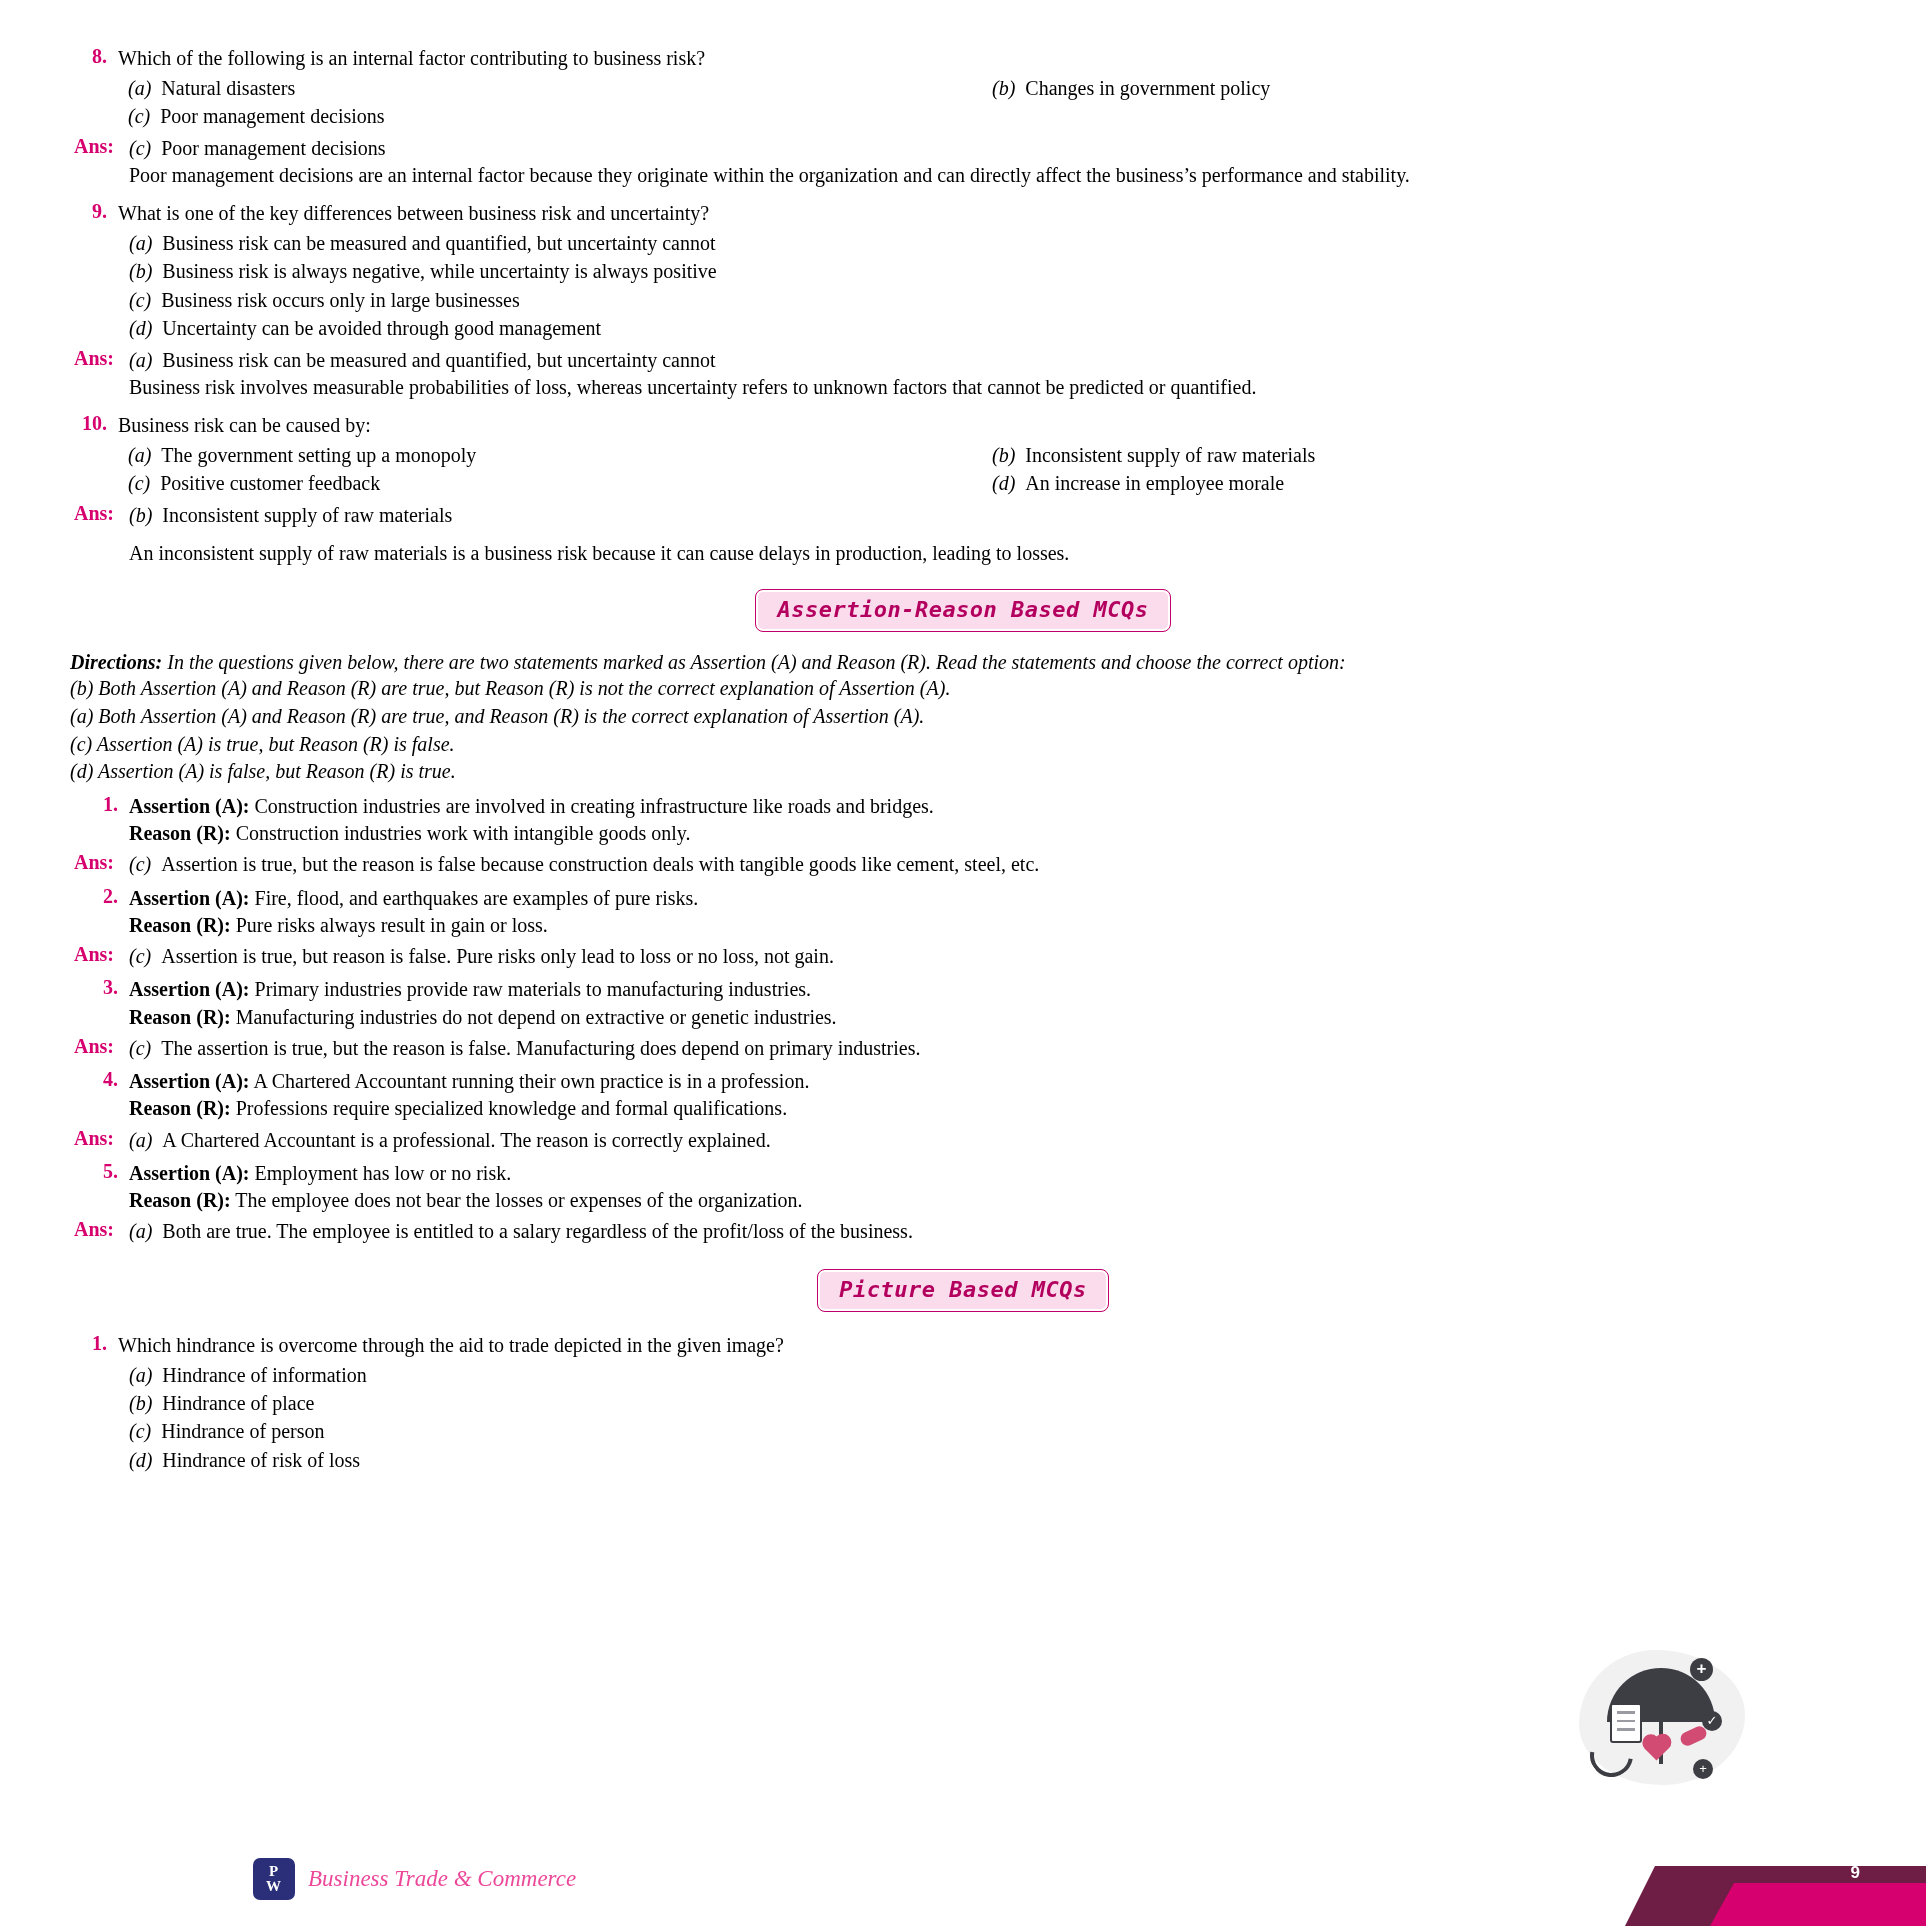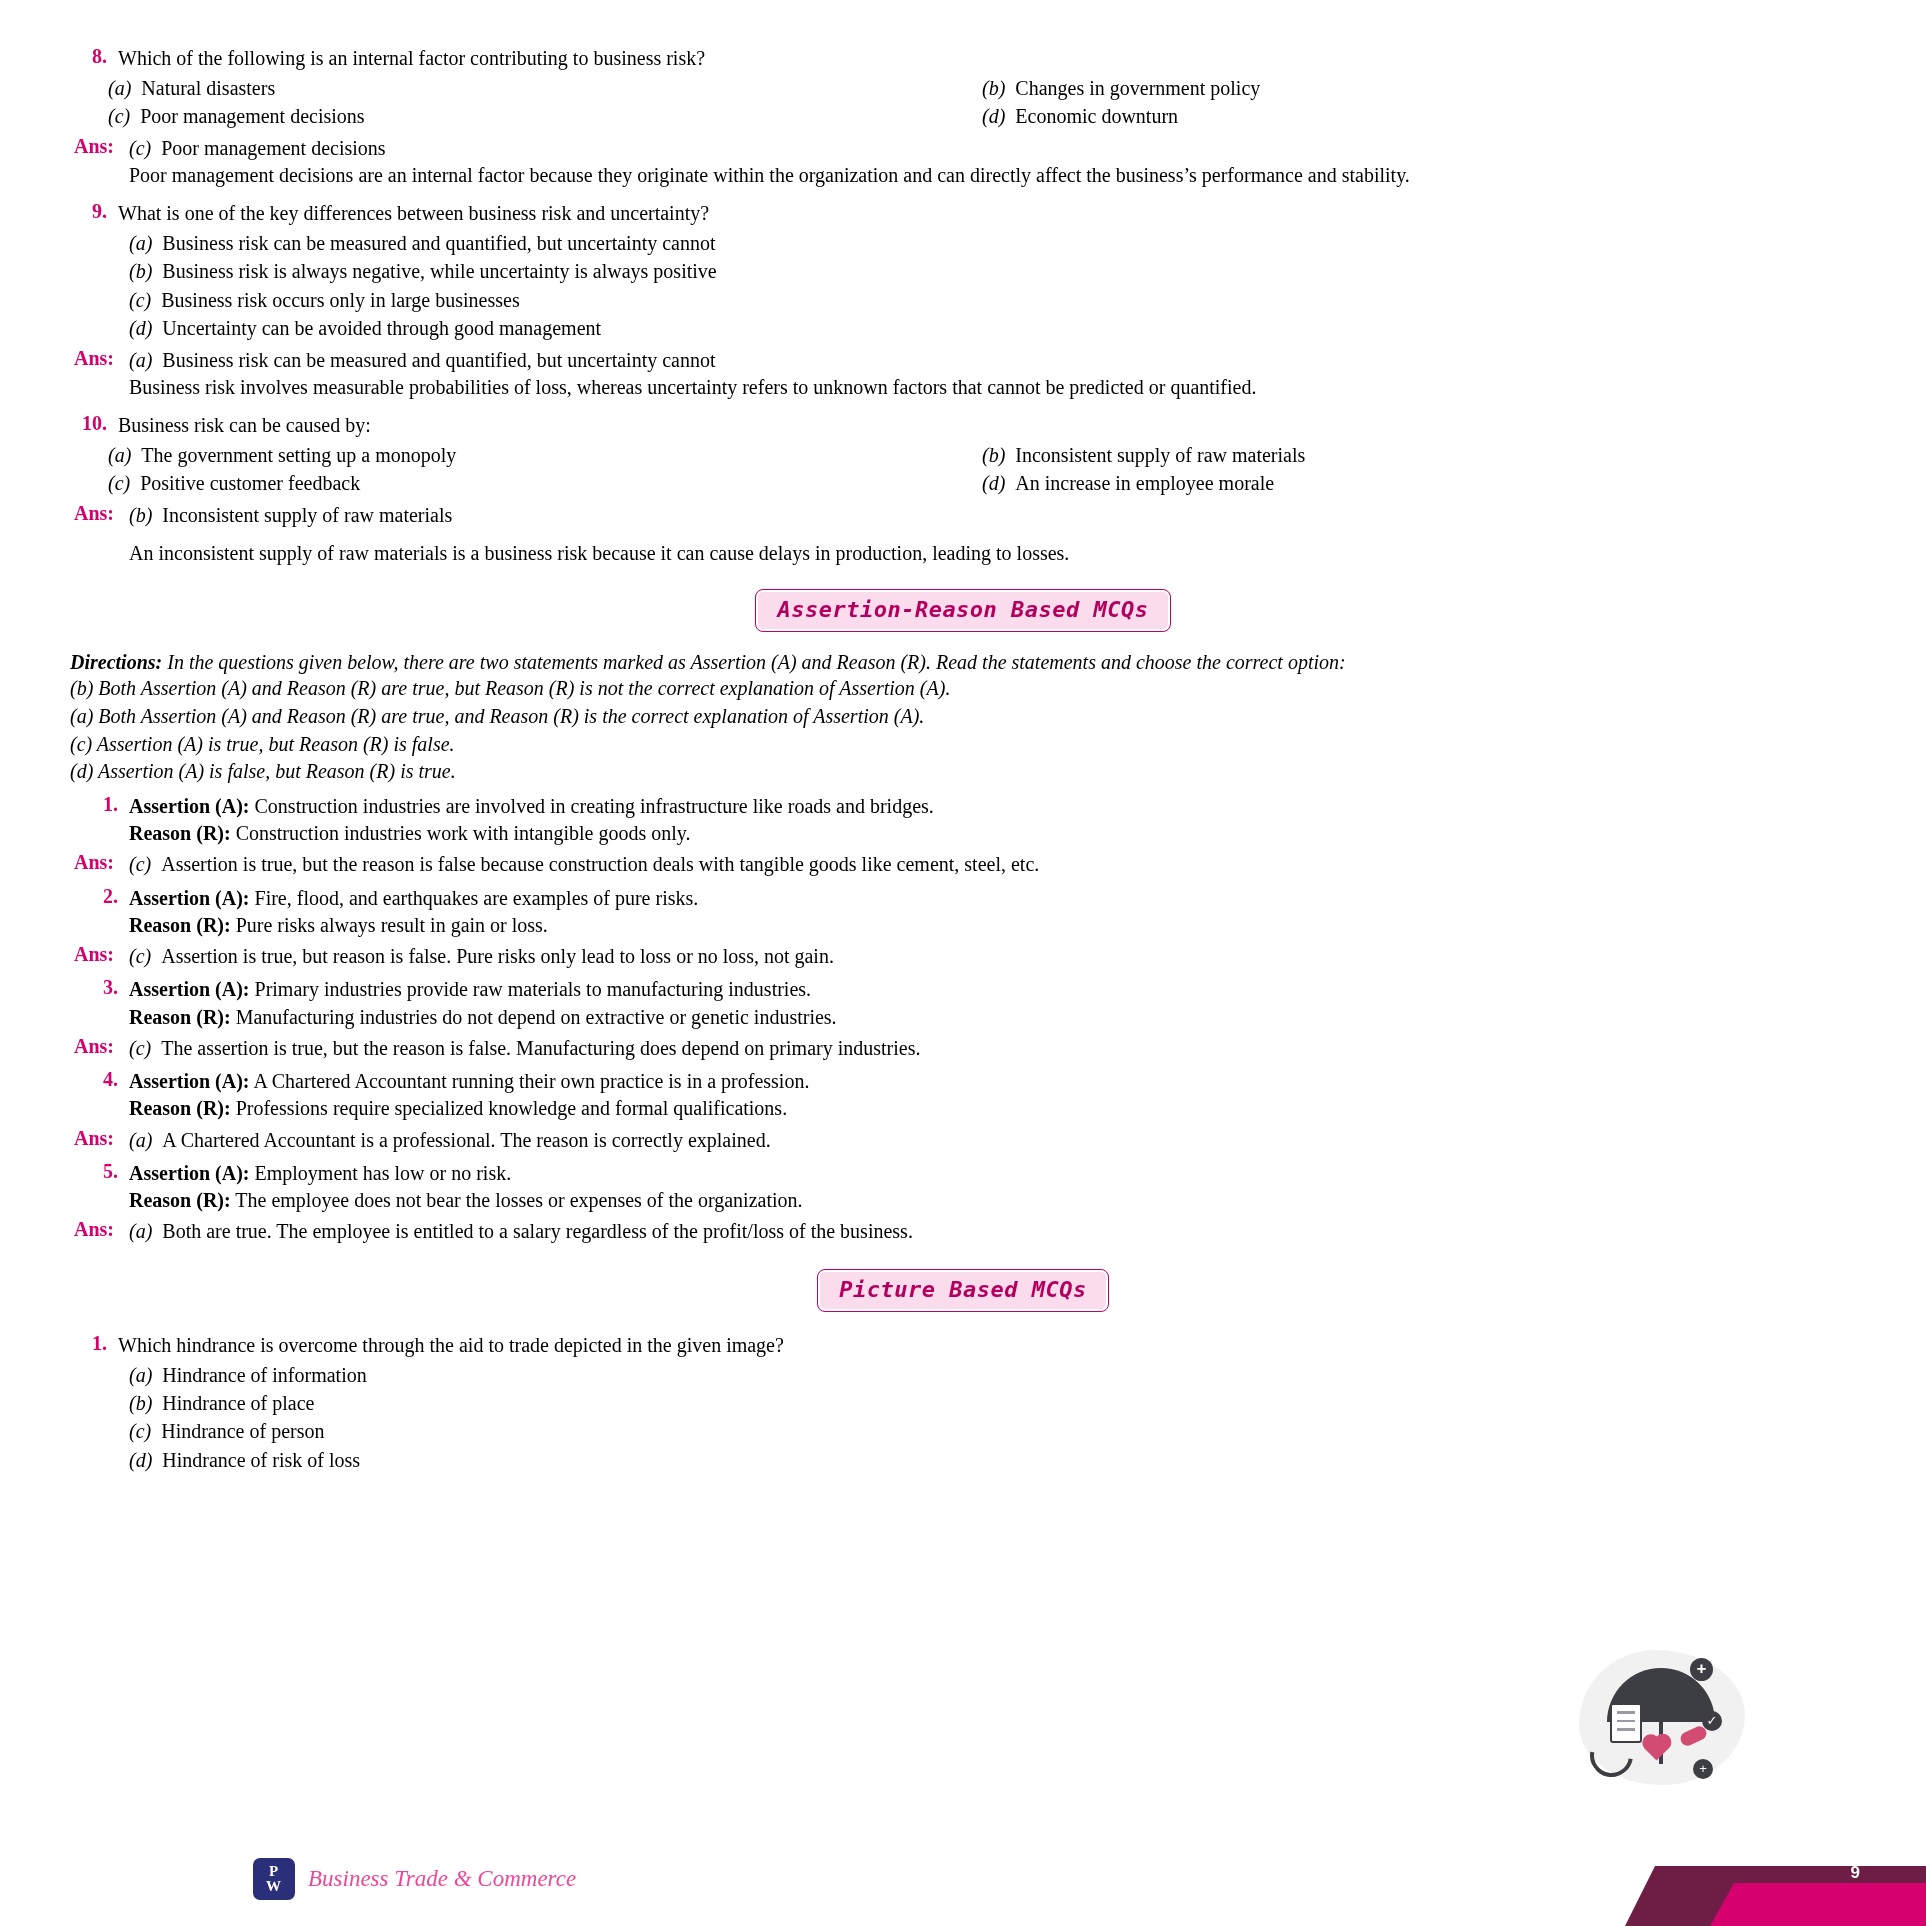--- a/index.html
+++ b/index.html
@@ -38,21 +38,21 @@
     box-sizing: border-box;
   }
   .qtext {
     flex: 1 1 auto;
     font-size: 20px;
     line-height: 1.30;
   }
   .opts-2col {
     display: flex;
     flex-wrap: wrap;
-    margin-left: 38px;
+    margin-left: 58px;
     margin-top: 3px;
   }
   .opts-2col .opt {
     width: 50%;
     box-sizing: border-box;
     font-size: 20px;
     line-height: 1.42;
     padding-right: 10px;
   }
   .opts-1col {
@@ -355,21 +355,20 @@
 
   <div>
     <div class="qrow">
       <div class="qnum">8.</div>
       <div class="qtext">Which of the following is an internal factor contributing to business risk?</div>
     </div>
     <div class="opts-2col">
       <div class="opt"><span class="lbl">(a)</span>&nbsp;&nbsp;<span>Natural disasters</span></div>
       <div class="opt"><span class="lbl">(b)</span>&nbsp;&nbsp;<span>Changes in government policy</span></div>
       <div class="opt"><span class="lbl">(c)</span>&nbsp;&nbsp;<span>Poor management decisions</span></div>
-      <div class="opt"><span class="lbl">(d)</span>&nbsp;&nbsp;<span>Economic downturn</span></div>
     </div>
     <div class="ansrow">
       <div class="ans-label">Ans:</div>
       <div class="ans-body"><span class="lbl" style="font-style:italic">(c)</span>&nbsp;&nbsp;<span>Poor management decisions</span></div>
     </div>
     <div class="ans-expl">Poor management decisions are an internal factor because they originate within the organization and can directly affect the business’s performance and stability.</div>
   </div>
 
   <div style="margin-top:11px;">
     <div class="qrow">

